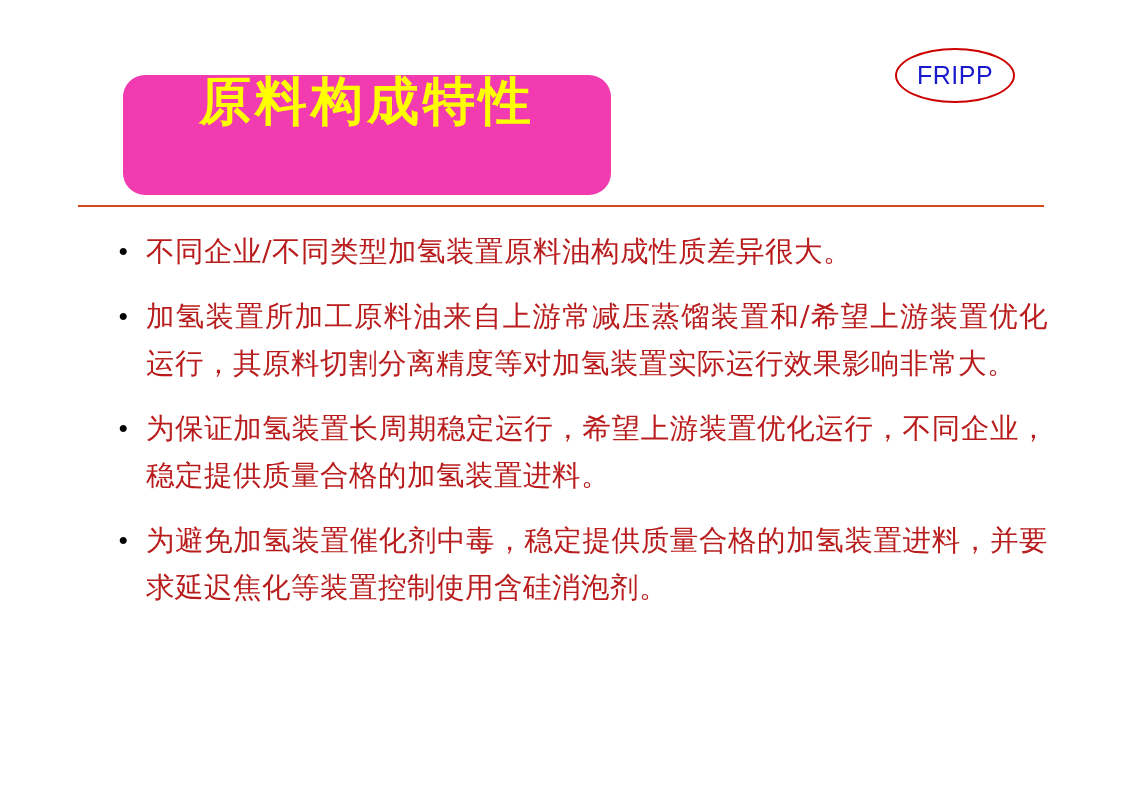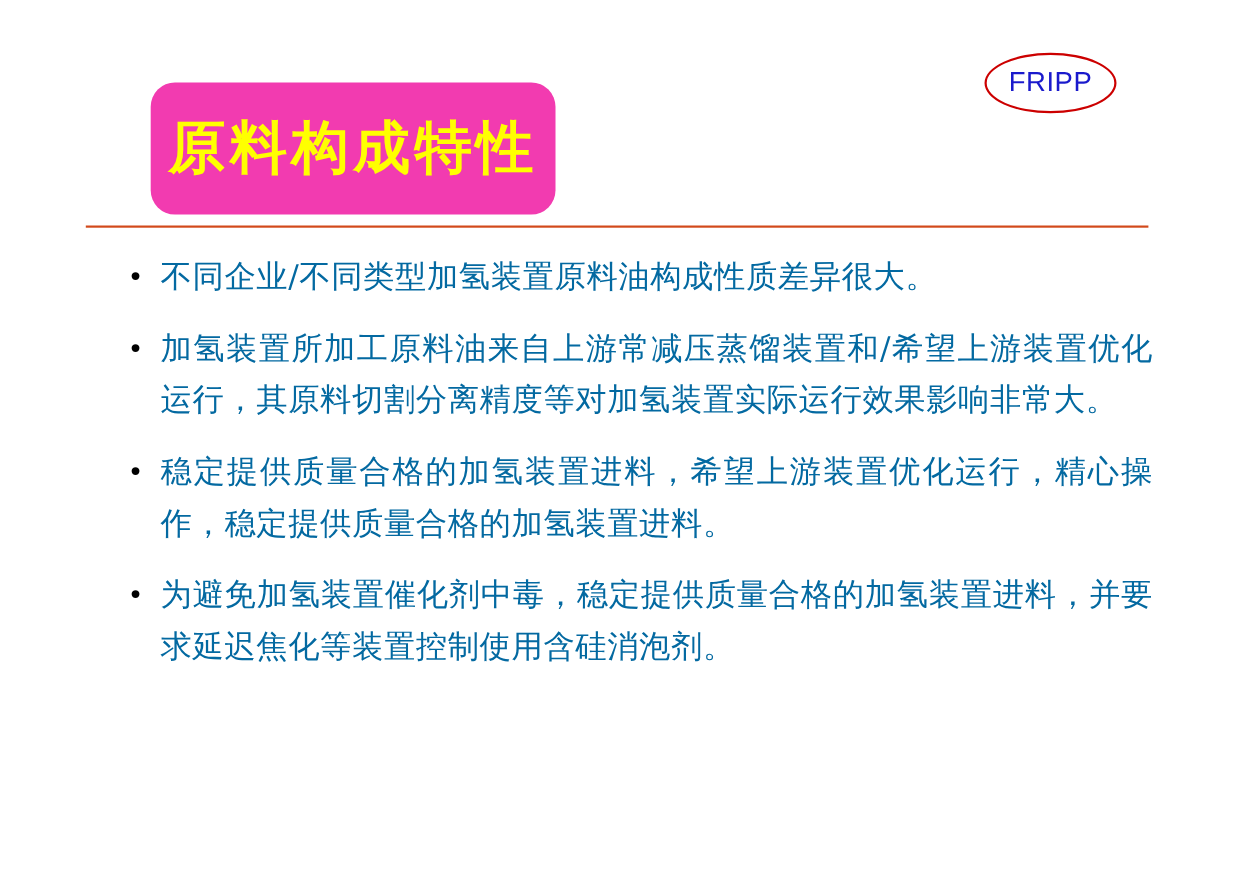--- a/index.html
+++ b/index.html
@@ -47,27 +47,27 @@
     font-family: "Liberation Sans", sans-serif;
     font-size: 25px;
     letter-spacing: 0.5px;
     font-weight: 400;
     text-align: center;
   }
   
   .title-box {
     position: absolute;
     top: 75px;
-    left: 137px;
-    width: 368px;
+    left: 123px;
+    width: 488px;
     height: 120px;
     background: #f23bb0;
     border-radius: 22px;
     display: flex;
-    align-items: center;
+    align-items: flex-start;
     justify-content: center;
   }
   .title-text {
     color: #ffff00;
     font-family: "DejaVu Serif", serif;
     font-size: 52px;
     font-weight: bold;
     letter-spacing: 4px;
     line-height: 1;
   }
@@ -96,21 +96,21 @@
     flex: 0 0 auto;
     width: 28px;
     color: #000000;
     font-family: "Liberation Serif", serif;
     font-size: 30px;
     line-height: 47px;
     text-align: left;
   }
   .bullet-text {
     flex: 1 1 auto;
-    color: #0369a1;
+    color: #b91c1c;
     font-family: "DejaVu Serif", serif;
     font-size: 28.5px;
     line-height: 47px;
     letter-spacing: 0.5px;
     text-align: justify;
     text-justify: inter-ideograph;
   }
 </style>
 </head>
 <body>
@@ -135,21 +135,21 @@
       <span class="bullet-text">不同企业/不同类型加氢装置原料油构成性质差异很大。</span>
     </div>
 
     <div class="bullet-item">
       <span class="bullet-marker">•</span>
       <span class="bullet-text">加氢装置所加工原料油来自上游常减压蒸馏装置和/希望上游装置优化运行，其原料切割分离精度等对加氢装置实际运行效果影响非常大。</span>
     </div>
 
     <div class="bullet-item">
       <span class="bullet-marker">•</span>
-      <span class="bullet-text">稳定提供质量合格的加氢装置进料，希望上游装置优化运行，精心操作，稳定提供质量合格的加氢装置进料。</span>
+      <span class="bullet-text">为保证加氢装置长周期稳定运行，希望上游装置优化运行，不同企业，稳定提供质量合格的加氢装置进料。</span>
     </div>
 
     <div class="bullet-item">
       <span class="bullet-marker">•</span>
       <span class="bullet-text">为避免加氢装置催化剂中毒，稳定提供质量合格的加氢装置进料，并要求延迟焦化等装置控制使用含硅消泡剂。</span>
     </div>
 
   </div>
 
 </div>

